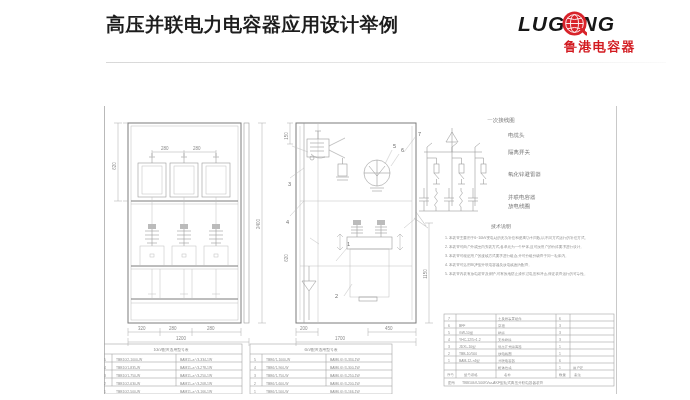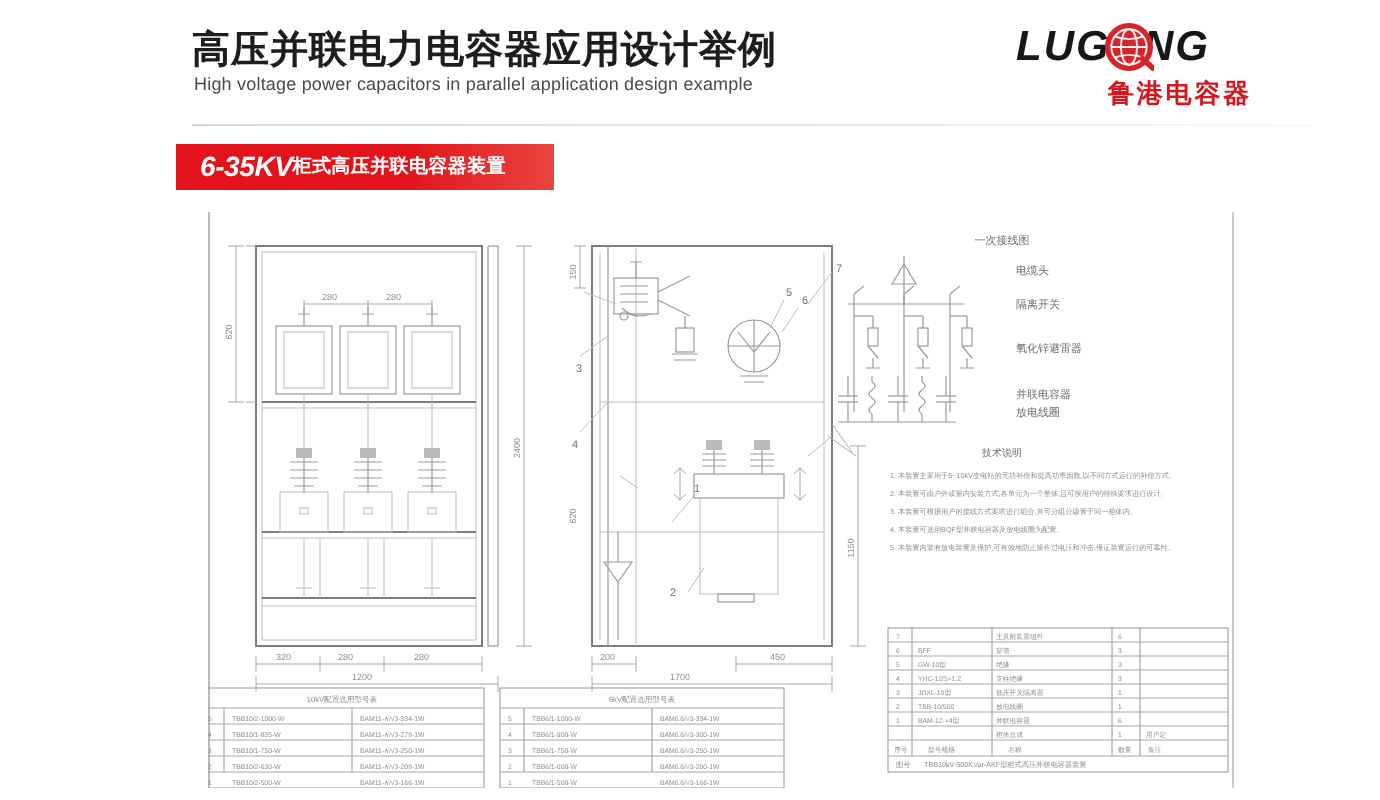--- a/index.html
+++ b/index.html
@@ -4,21 +4,21 @@
 <style>
   html,body{margin:0;padding:0;}
   body{
     width:690px;height:400px;background:#ffffff;overflow:hidden;
     font-family:"Liberation Sans","DejaVu Sans",sans-serif;
     -webkit-font-smoothing:antialiased;
   }
   .page{position:relative;width:690px;height:400px;}
 
   
-  .hdr{position:absolute;left:8px;top:0;width:672px;height:66px;}
+  .hdr{position:absolute;left:18px;top:0;width:672px;height:66px;}
   .hdr-title{
     position:absolute;left:88px;top:12px;
     font-size:19px;font-weight:700;color:#1d1d1d;letter-spacing:.5px;
     white-space:nowrap;
   }
   .hdr-sub{
     position:absolute;left:89px;top:37px;
     font-size:9px;color:#4a4a4a;letter-spacing:.1px;white-space:nowrap;
   }
   .hdr-rule{
@@ -73,45 +73,39 @@
   .ln-dim{stroke:#a8a8a8;stroke-width:.5;fill:none;}
   .tbl{stroke:#a5a5a5;stroke-width:.6;fill:none;}
 </style>
 </head>
 <body>
 
 <div class="page">
 
   <div class="hdr">
     <div class="hdr-title">高压并联电力电容器应用设计举例</div>
-    <div class="hdr-sub">High voltage power capacitors in parallel application design example</div>
     <div class="hdr-rule"></div>
 
     <div class="logo">
       <div class="logo-word">LUGANG</div>
       <svg class="logo-globe" viewBox="0 0 26 26">
         <circle cx="13" cy="13" r="12.5" fill="#d8232a"></circle>
         <g stroke="#ffffff" stroke-width="1" fill="none" opacity=".95">
           <circle cx="13" cy="13" r="9.2"></circle>
           <ellipse cx="13" cy="13" rx="4.2" ry="9.2"></ellipse>
           <line x1="3.8" y1="13" x2="22.2" y2="13"></line>
           <path d="M5.4 7.4 Q13 10.4 20.6 7.4"></path>
           <path d="M5.4 18.6 Q13 15.6 20.6 18.6"></path>
         </g>
         <path d="M20 19 L25.5 24" stroke="#d8232a" stroke-width="3" stroke-linecap="round"></path>
       </svg>
       <div class="logo-cn">鲁港电容器</div>
     </div>
   </div>
 
-  <div class="banner">
-    <div class="banner-inner">
-      <span class="banner-kv">6-35KV</span><span class="banner-cn">柜式高压并联电容器装置</span>
-    </div>
-  </div>
 
   <div class="sheet">
     <div class="sheet-border"></div>
 
     <svg width="513" height="288" viewBox="0 0 513 288">
 
       <g>
 
         <rect x="24" y="17" width="113" height="200" class="ln-th"></rect>
         <rect x="27" y="20" width="107" height="194" class="ln-lt"></rect>

